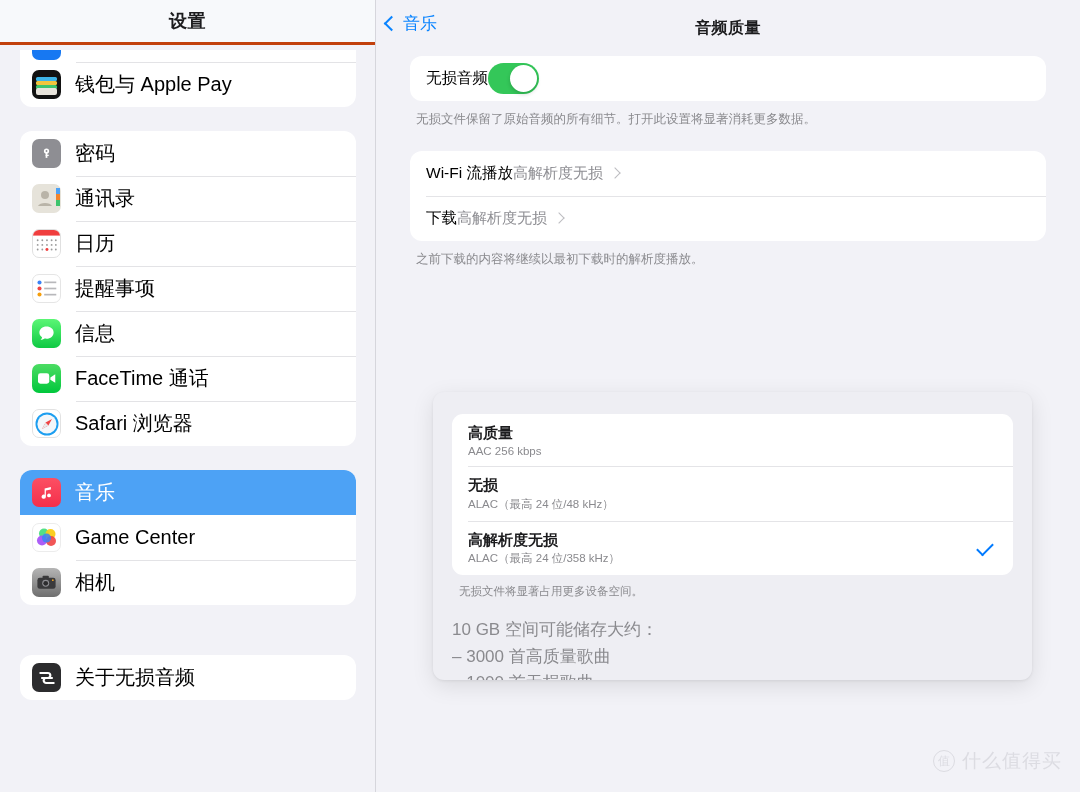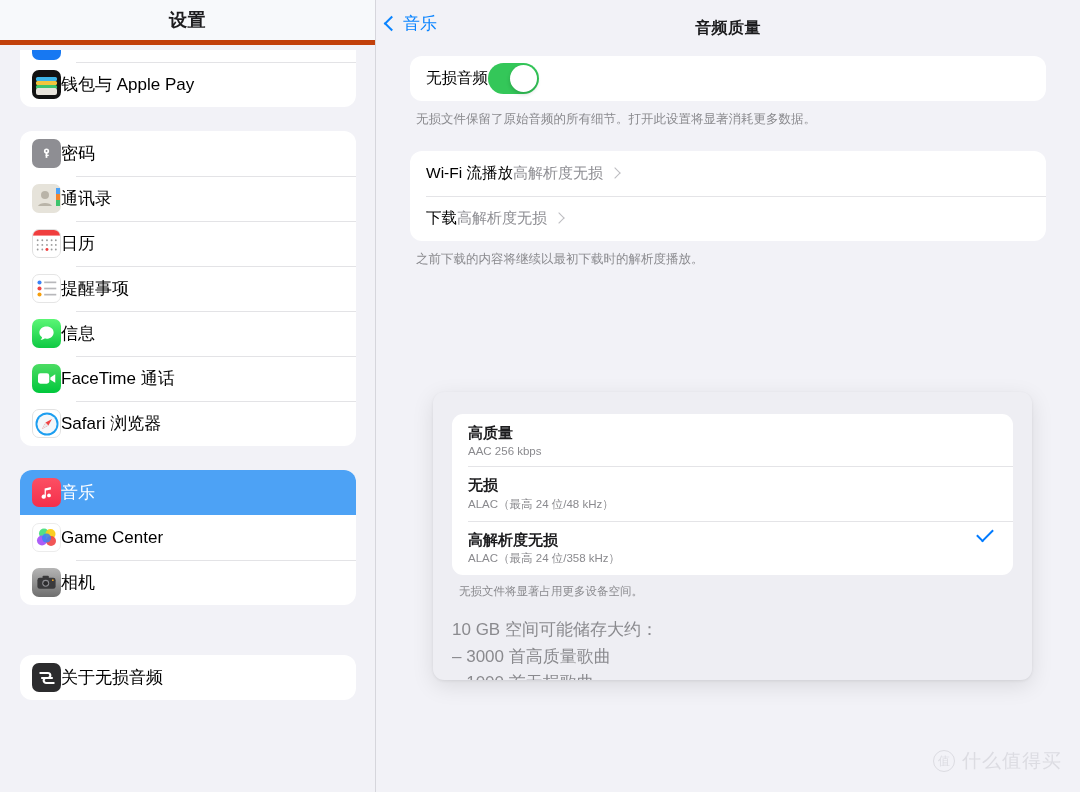--- a/index.html
+++ b/index.html
@@ -22,21 +22,21 @@
     position: relative;
     width: 376px; height: 792px;
     background: #f2f2f7;
     border-right: 1px solid #d6d6dc;
     overflow: hidden;
   }
   .sidebar-header {
     position: absolute; top: 0; left: 0;
     width: 375px; height: 45px;
     background: rgba(247,249,251,0.94);
-    border-bottom: 5px solid #c2410c;
+    border-bottom: 3px solid #c2410c;
     display: flex; align-items: center; justify-content: center;
     z-index: 20;
   }
   .sidebar-title {
     font-size: 18px; font-weight: 700; color: #1c1c1e;
     letter-spacing: 0.5px;
   }
   .sidebar-scroll {
     position: absolute; top: 0; left: 0;
     width: 376px; height: 792px;
@@ -61,21 +61,21 @@
   .sb-row + .sb-row::before {
     content: "";
     position: absolute; top: 0; left: 56px; right: 0;
     height: 1px; background: #e3e3e6;
   }
   .sb-row.selected {
     background: #4da2f5;
   }
   .sb-row.selected + .sb-row::before { background: transparent; }
   .sb-label {
-    font-size: 17px; color: #000; 
+    font-size: 20px; color: #000; margin-left: 14px;
     white-space: nowrap;
   }
   .sb-row.selected .sb-label { color: #ffffff; }
 
   
   .ic {
     width: 29px; height: 29px; border-radius: 7px;
     flex: 0 0 29px;
     display: flex; align-items: center; justify-content: center;
     position: relative; overflow: hidden;
@@ -196,21 +196,21 @@
     overflow: hidden;
   }
   .pop-inner { padding: 22px 19px 0 19px; }
   .pop-card {
     background: #ffffff;
     border-radius: 11px;
     overflow: hidden;
   }
   .pop-row {
     position: relative;
-    display: flex; align-items: flex-start; justify-content: space-between;
+    display: flex; align-items: center; justify-content: space-between;
     padding: 8px 16px 9px 16px;
     min-height: 50px;
     cursor: pointer;
   }
   .pop-row + .pop-row::before {
     content: "";
     position: absolute; top: 0; left: 16px; right: 0;
     height: 1px; background: #e4e4e7;
   }
   .pop-title { font-size: 15px; font-weight: 700; color: #1c1c1e; line-height: 1.45; }

